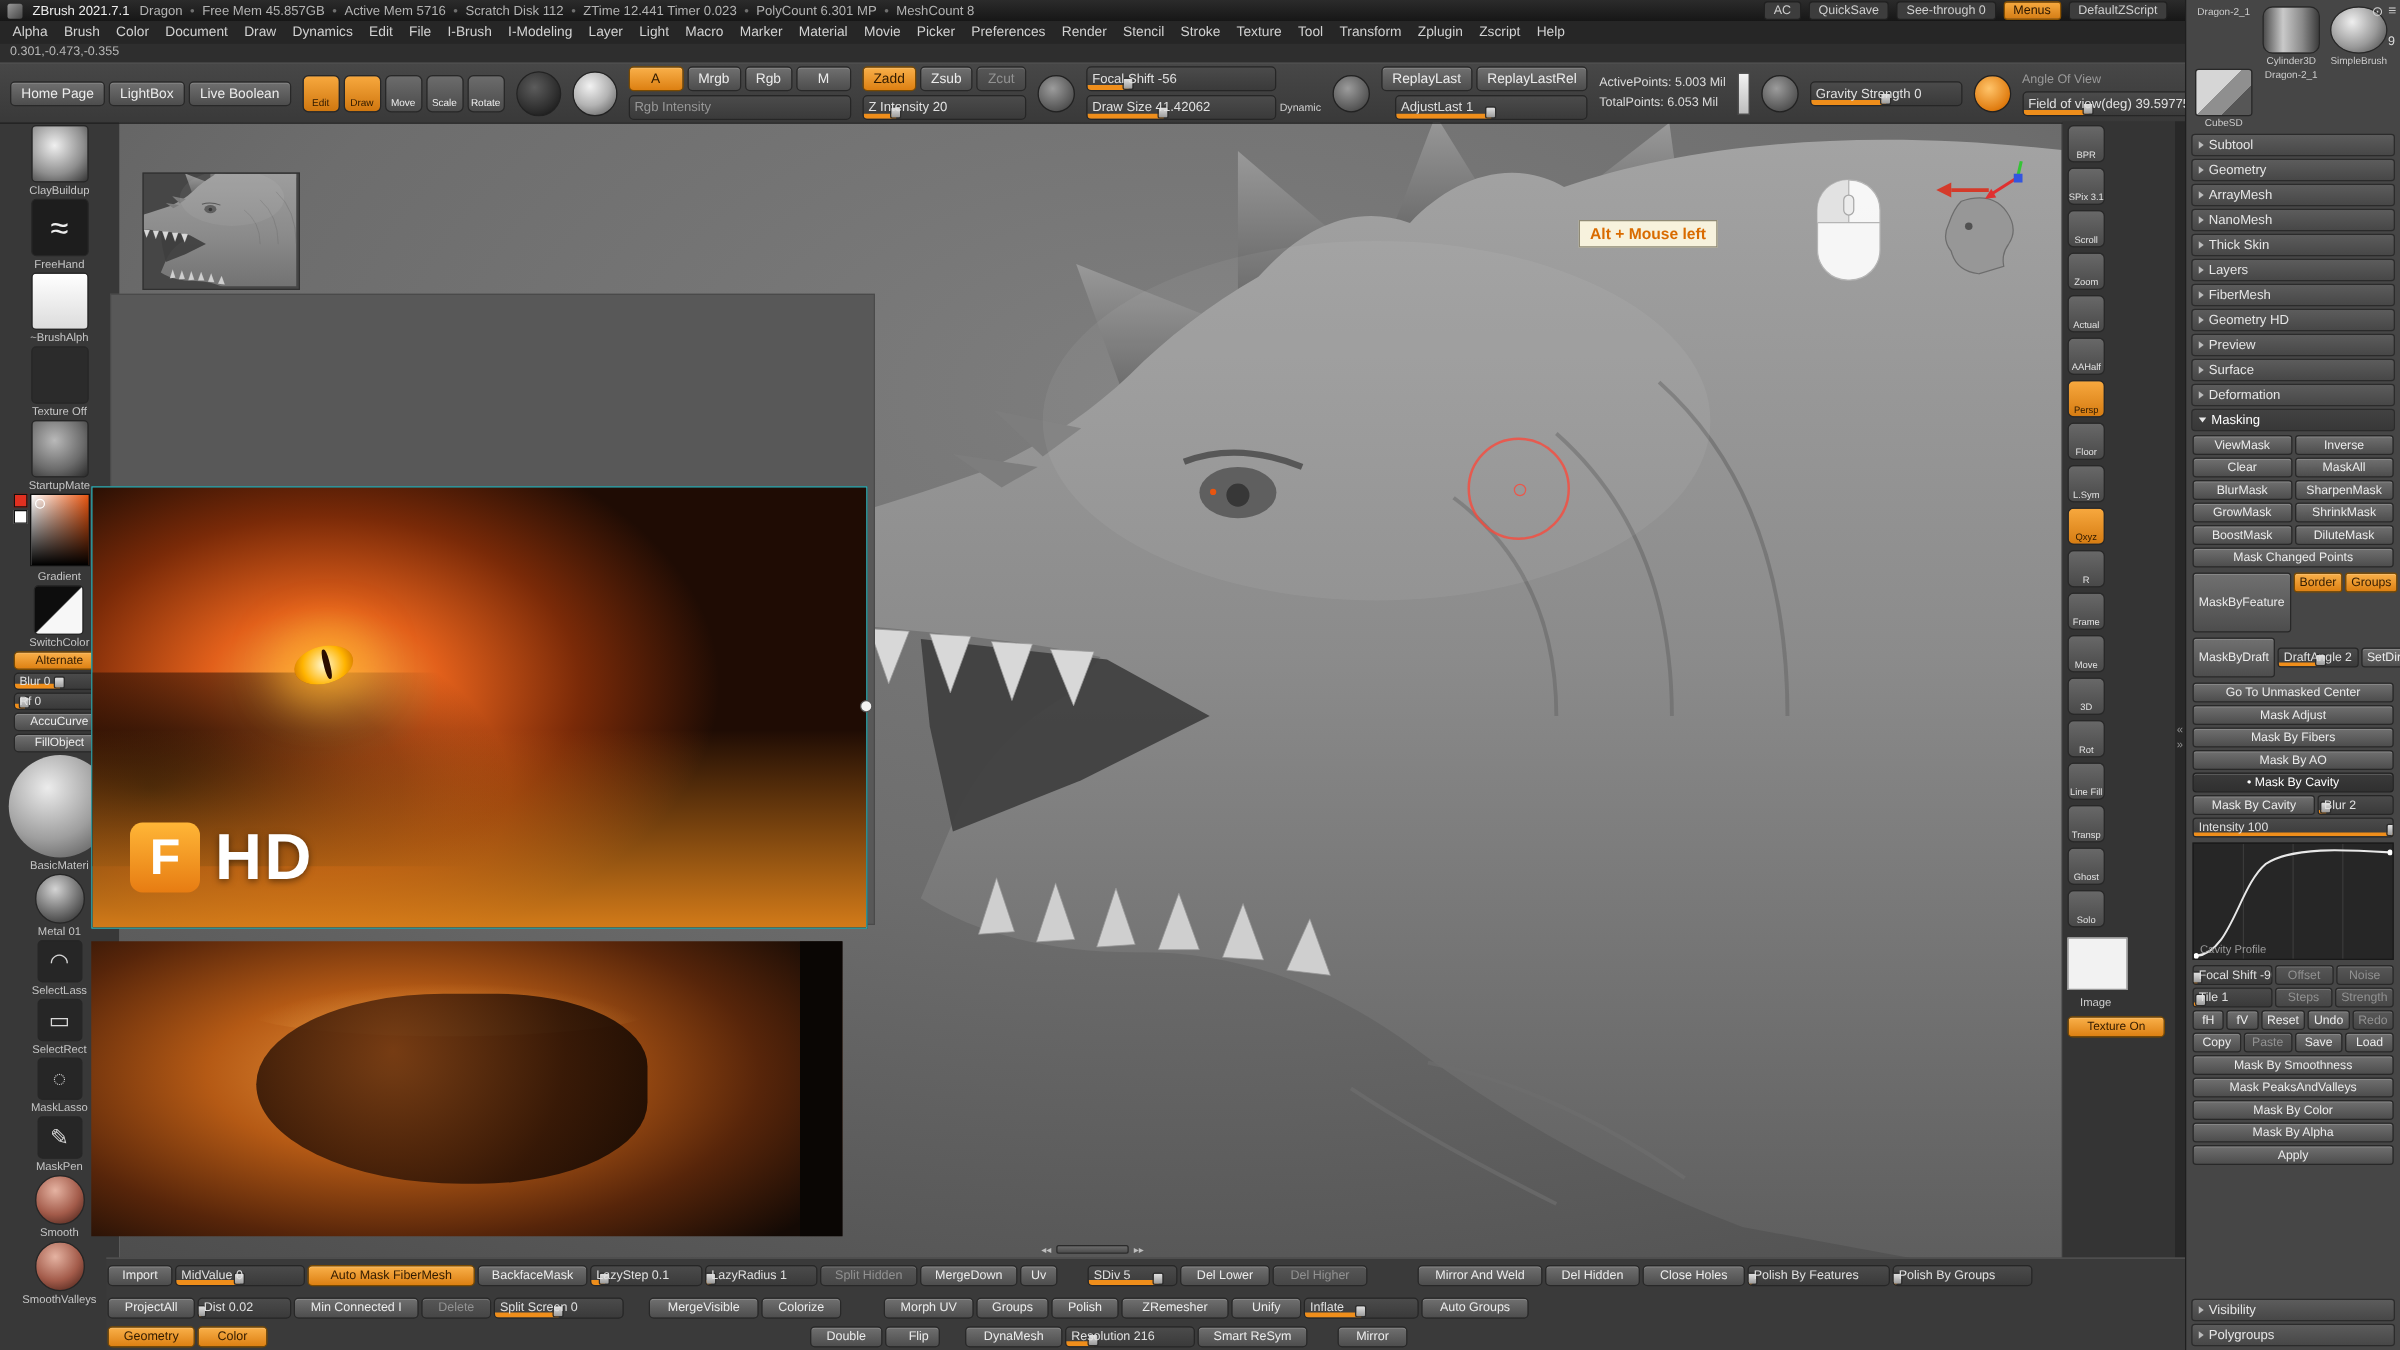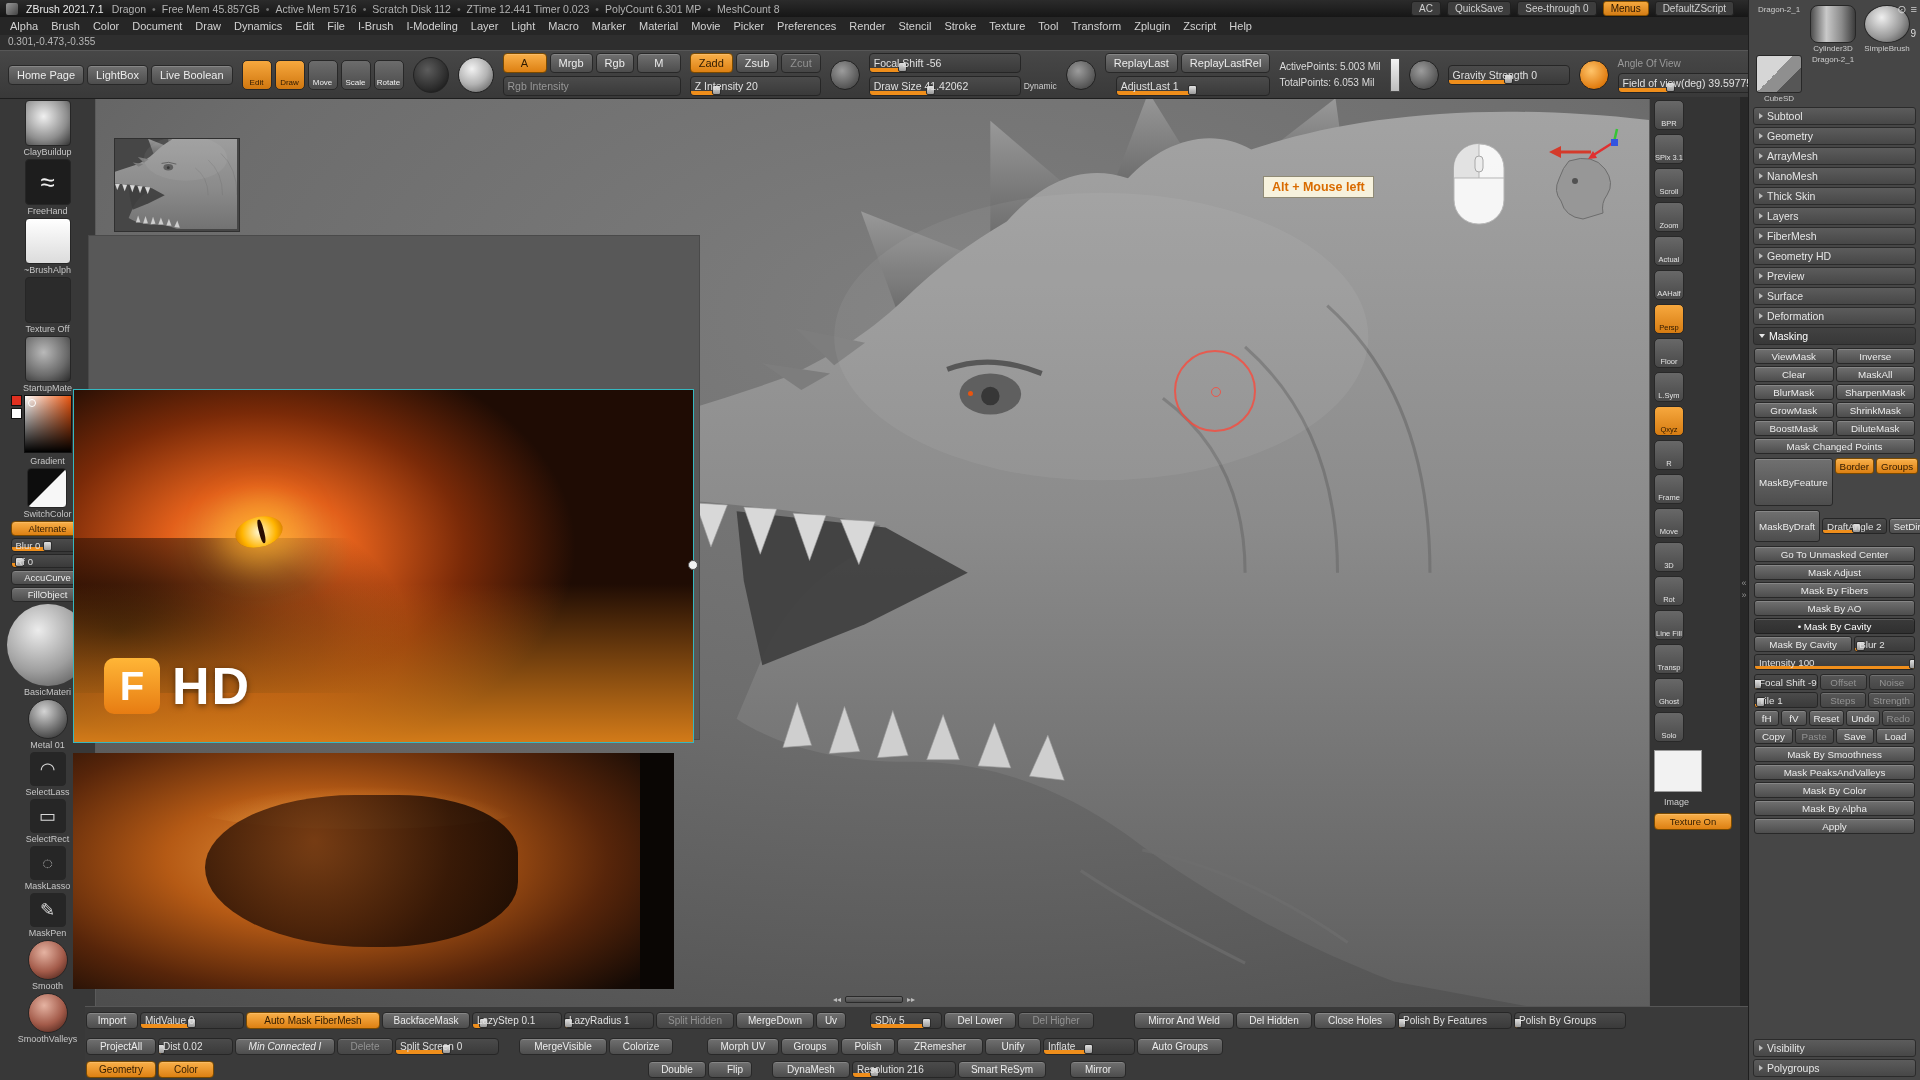--- a/index.html
+++ b/index.html
@@ -700,20 +700,31 @@
           </div>
         </div>
         <div class="trow">
           <div class="zslider">
             <div class="sfill" style="width: 100%;"></div>
             <div class="sknob" style="left: calc(100% - 5px);"></div>
             <span class="slab">Intensity 100</span>
           </div>
         </div>
       </div>
+    <div class="cprofile">
+      <svg viewBox="0 0 160 80" preserveAspectRatio="none">
+        <line x1="40" y1="0" x2="40" y2="80" stroke="#3a3a3a"></line>
+        <line x1="80" y1="0" x2="80" y2="80" stroke="#3a3a3a"></line>
+        <line x1="120" y1="0" x2="120" y2="80" stroke="#3a3a3a"></line>
+        <path d="M2,78 C30,76 36,30 58,14 C80,2 120,4 158,6" stroke="#e8e8e8" fill="none" stroke-width="1.5"></path>
+        <circle cx="2" cy="78" r="2" fill="#fff"></circle>
+          <circle cx="158" cy="6" r="2" fill="#fff"></circle>
+      </svg>
+      <span class="cprofile-label">Cavity Profile</span>
+    </div>
     <div id="mask-rowsD">
         <div class="trow">
           <div class="zslider" style="flex: 1.7 1 0%;">
             <div class="sfill" style="width: 5%;"></div>
             <div class="sknob" style="left: calc(5% - 5px);"></div>
             <span class="slab">Focal Shift -90</span>
           </div>
           <div class="zbtn dim">Offset</div>
           <div class="zbtn dim">Noise</div>
         </div>
@@ -812,21 +823,21 @@
         <span class="slab">Polish By Groups</span>
       </div>
     </div>
   <div class="bbar" id="row2">
       <div class="zbtn" style="width: 70px; flex: 0 0 auto;">ProjectAll</div>
       <div class="zslider" style="width: 75px; flex: 0 0 auto;">
         <div class="sfill" style="width: 3%;"></div>
         <div class="sknob" style="left: calc(3% - 5px);"></div>
         <span class="slab">Dist 0.02</span>
       </div>
-      <div class="zbtn" style="width: 100px; flex: 0 0 auto; font-style: italic;">Min Connected I</div>
+      <div class="zbtn" style="width: 100px; flex: 0 0 auto;">Min Connected I</div>
       <div class="zbtn dim" style="width: 56px; flex: 0 0 auto;">Delete</div>
       <div class="zslider" style="width: 104px; flex: 0 0 auto;">
         <div class="sfill" style="width: 50%;"></div>
         <div class="sknob" style="left: calc(50% - 5px);"></div>
         <span class="slab">Split Screen 0</span>
       </div>
       <div class="rowgap" style="width: 16px; flex: 0 0 auto;"></div>
       <div class="zbtn" style="width: 88px; flex: 0 0 auto;">MergeVisible</div>
       <div class="zbtn" style="width: 64px; flex: 0 0 auto;">Colorize</div>
       <div class="rowgap" style="width: 30px; flex: 0 0 auto;"></div>

